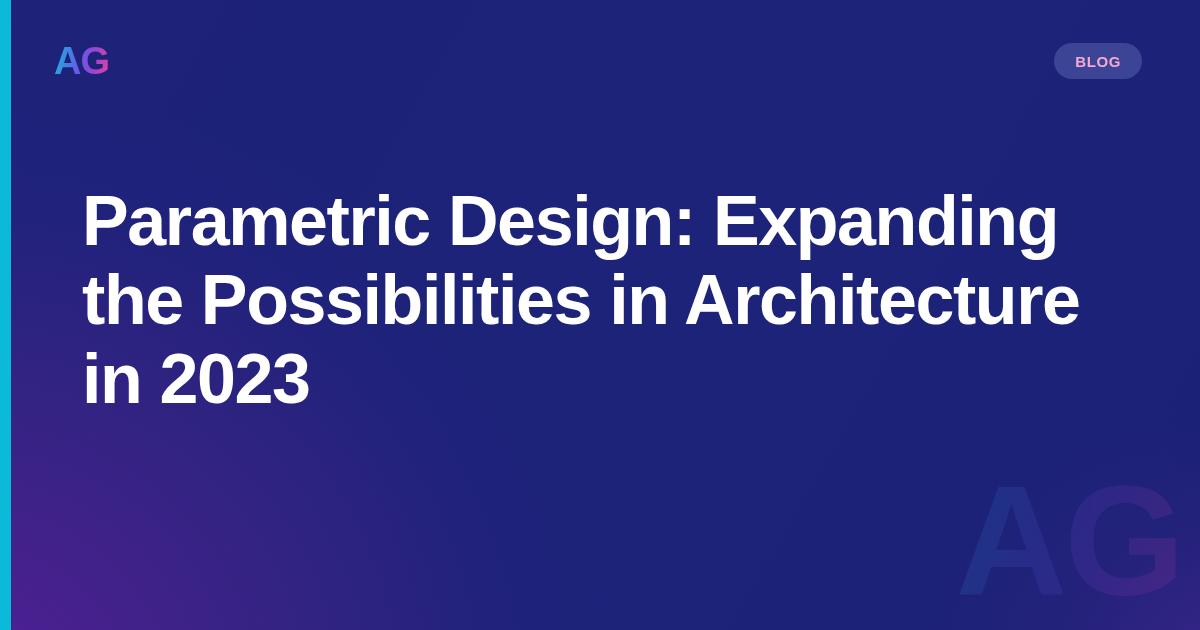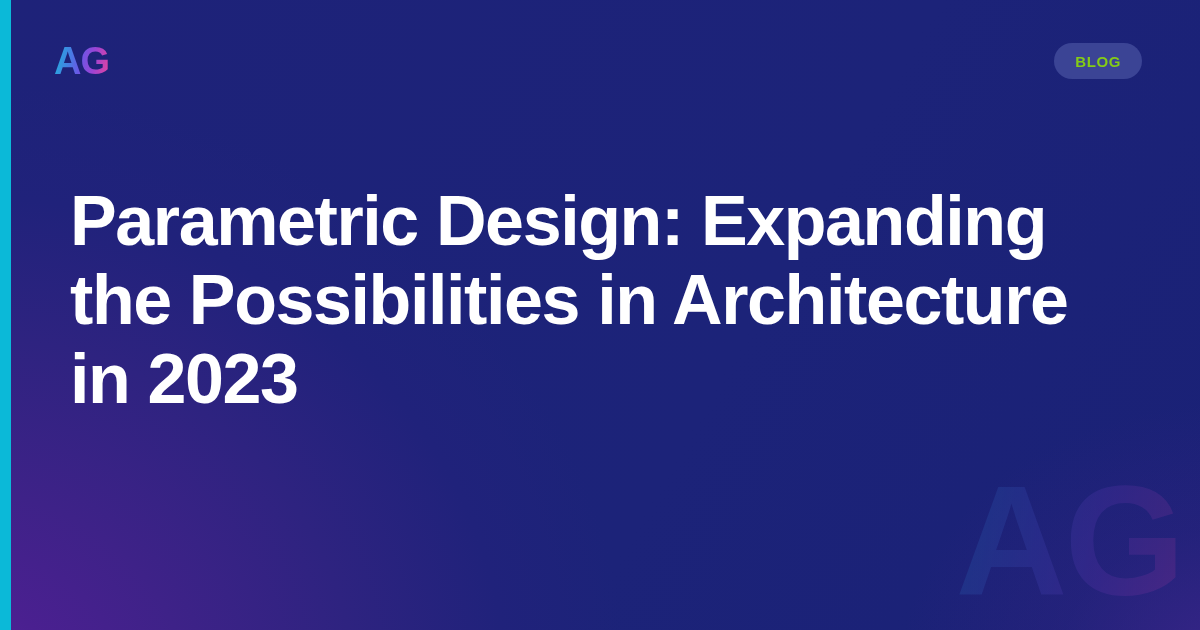--- a/index.html
+++ b/index.html
@@ -98,31 +98,31 @@
   }
 
   #category-badge {
     display: inline-flex;
     align-items: center;
     justify-content: center;
     height: 36px;
     padding: 0 21px;
     border-radius: 18px;
     background: #3B4495;
-    color: #84cc16;
+    color: #f9a8d4;
     font-size: 15px;
     font-weight: bold;
     letter-spacing: 0.6px;
     line-height: 1;
   }
 
   
   #headline {
     position: absolute;
-    left: 70px;
+    left: 82px;
     top: 182px;
     width: 1020px;
     margin: 0;
     color: #ffffff;
     font-size: 70px;
     font-weight: bold;
     line-height: 79px;
     letter-spacing: -1.4px;
   }
 </style>

